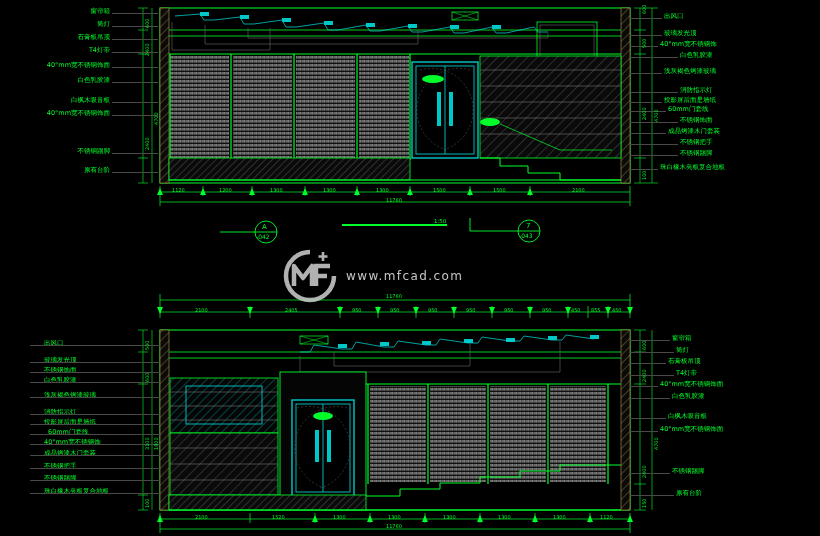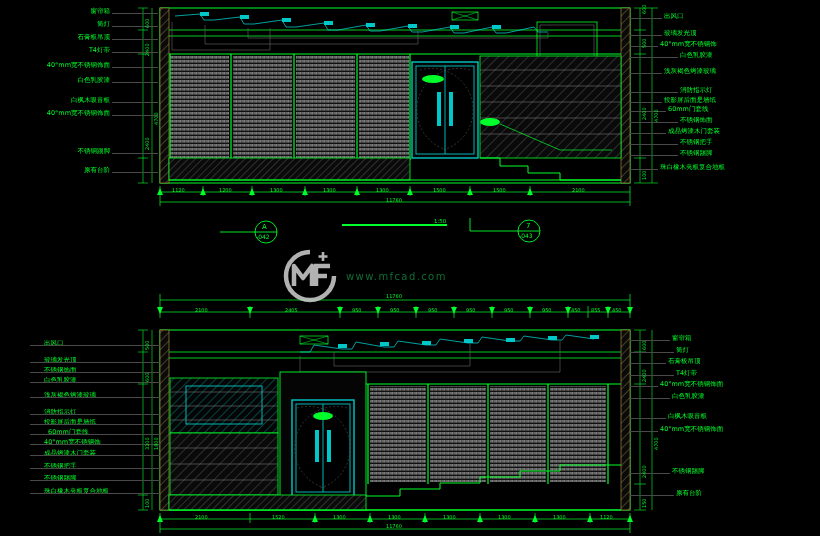--- a/index.html
+++ b/index.html
@@ -10,21 +10,21 @@
   .leader{position:absolute;height:0;border-top:1px solid #4a4a4a;}
   .dimtxt{position:absolute;color:#00ff2a;font-size:5px;line-height:5px;white-space:nowrap;}
   .title{position:absolute;color:#00ff2a;font-size:13px;font-weight:bold;letter-spacing:1px;white-space:nowrap;}
   .scaletxt{position:absolute;color:#00ff2a;font-size:5.5px;white-space:nowrap;}
   .titleline{position:absolute;height:0;border-top:2px solid #00ff2a;}
   svg{position:absolute;top:0;left:0;}
   .wm{position:absolute;display:flex;align-items:center;gap:8px;opacity:.85;}
   .wm-logo{width:56px;height:56px;position:relative;}
   .wm-txt{display:flex;flex-direction:column;}
   .wm-cn{color:#d8d8d8;font-size:31px;font-weight:bold;letter-spacing:5px;line-height:34px;}
-  .wm-url{color:#15803d;font-size:10px;letter-spacing:1.4px;line-height:15px;}
+  .wm-url{color:#e5e5e5;font-size:12px;letter-spacing:1.4px;line-height:15px;}
 </style>
 </head>
 <body>
 
 <div id="cad">
 
   <svg width="820" height="536">
     <defs>
       <pattern id="acoust" width="4" height="4" patternUnits="userSpaceOnUse">
         <rect width="4" height="4" fill="#111"></rect>

